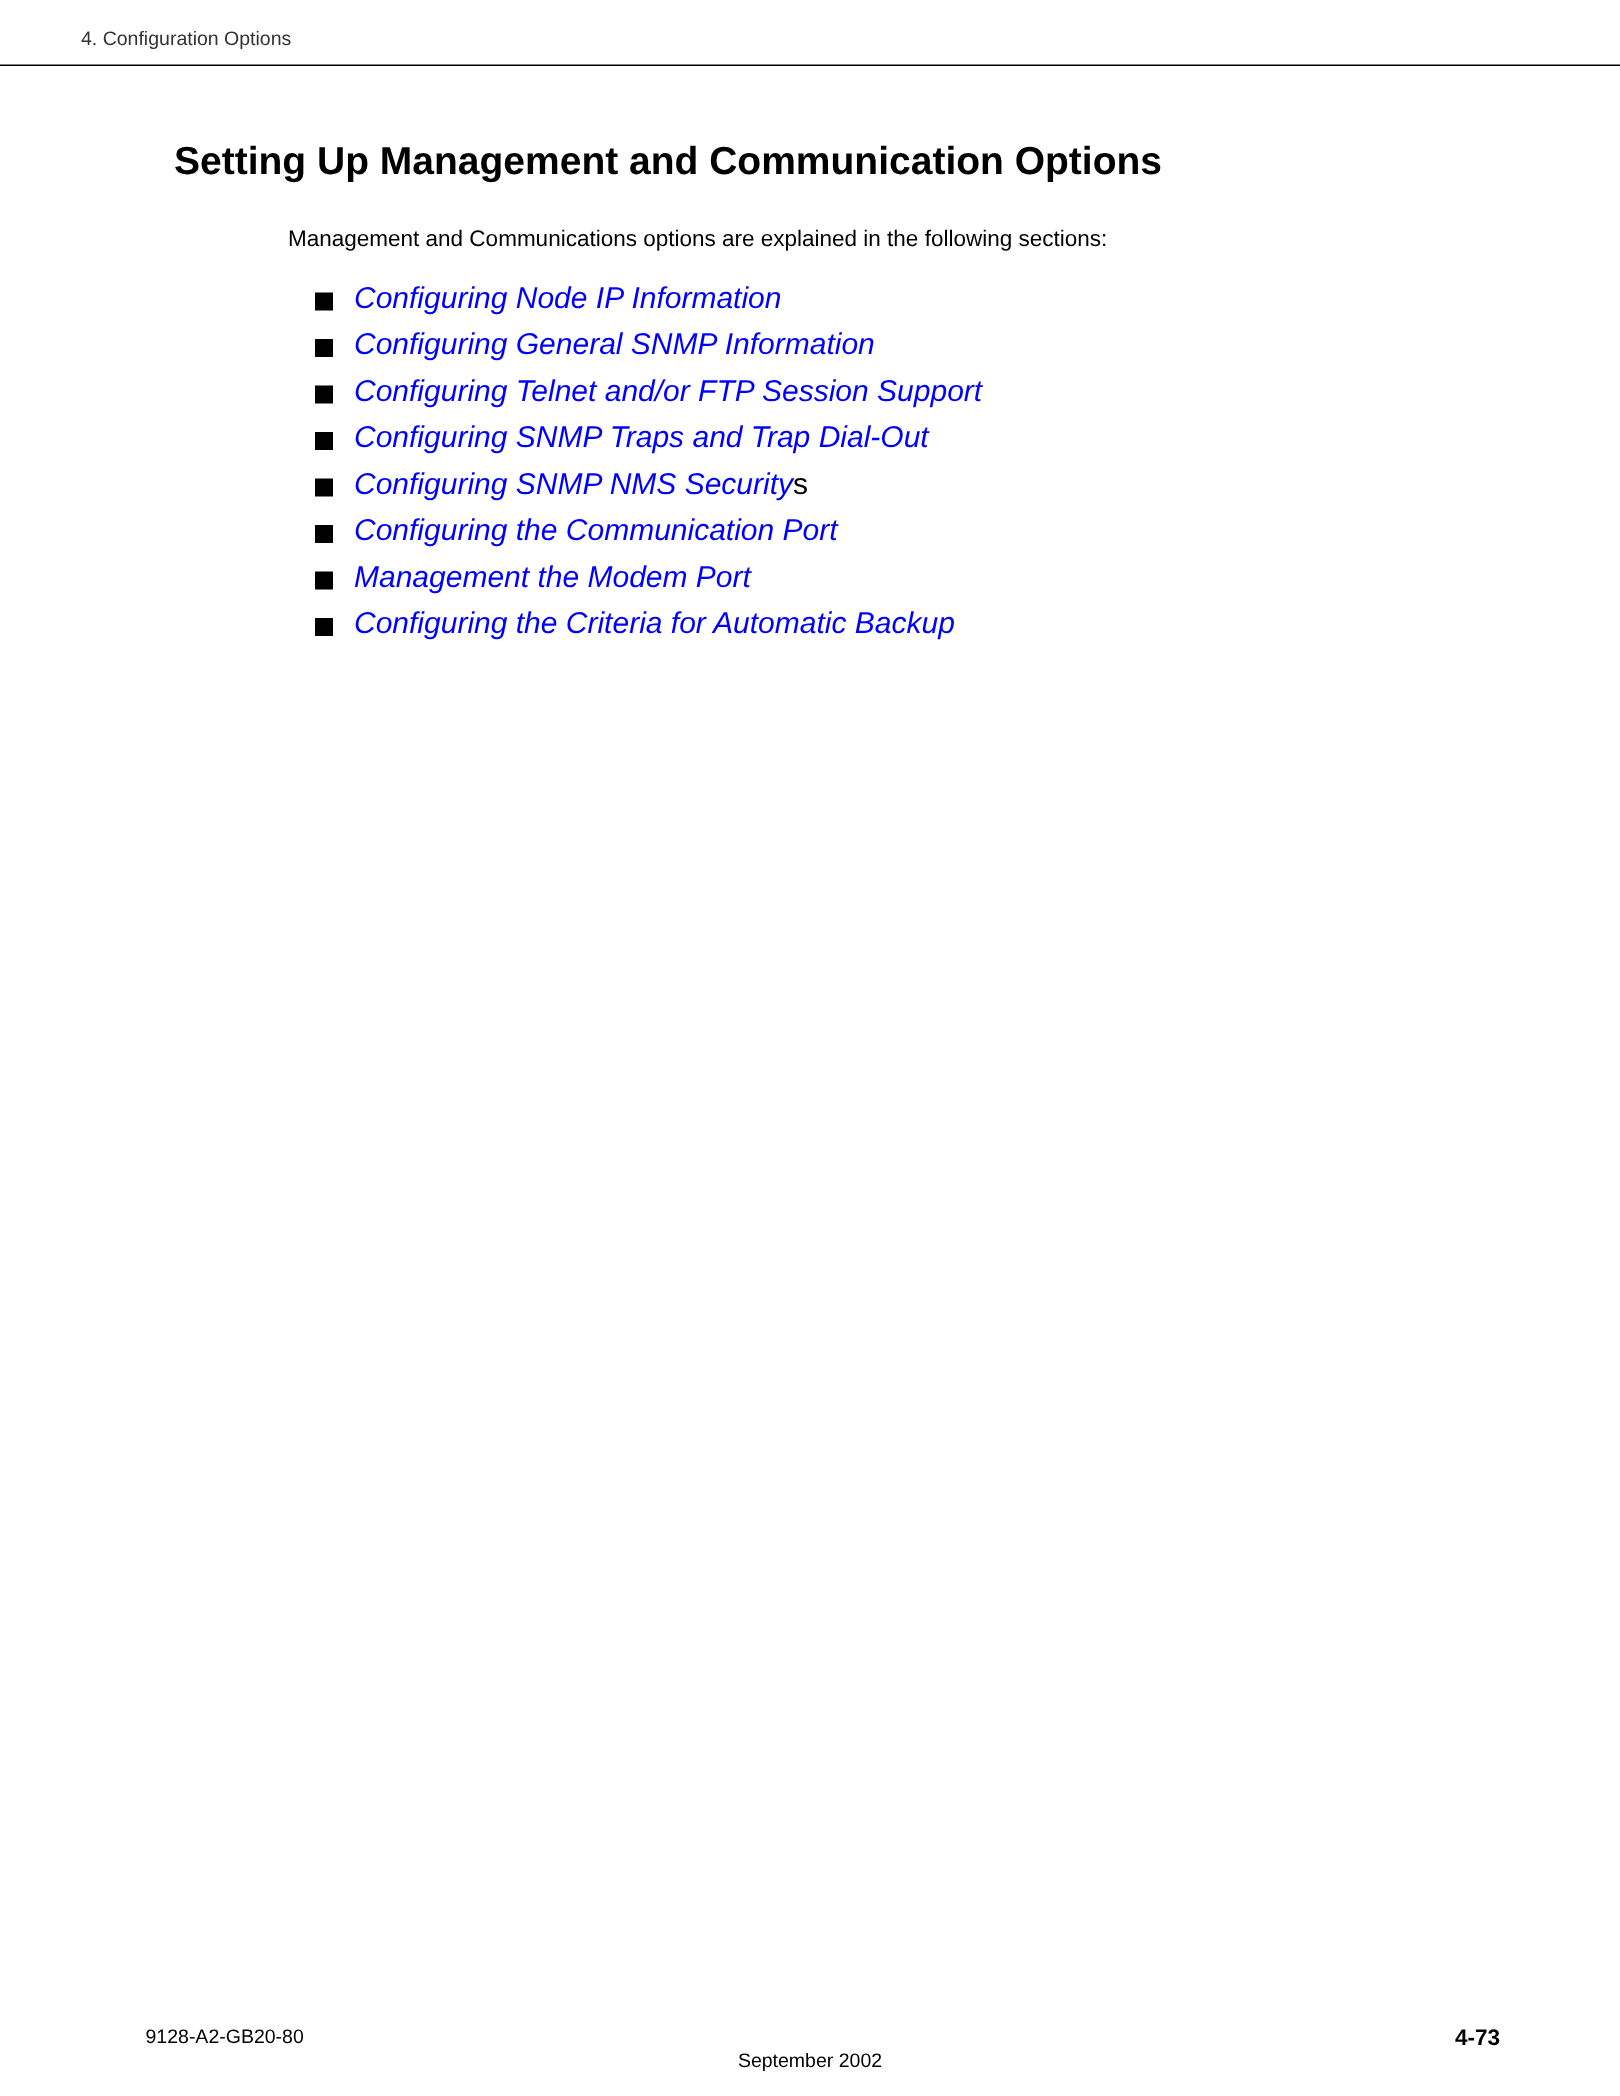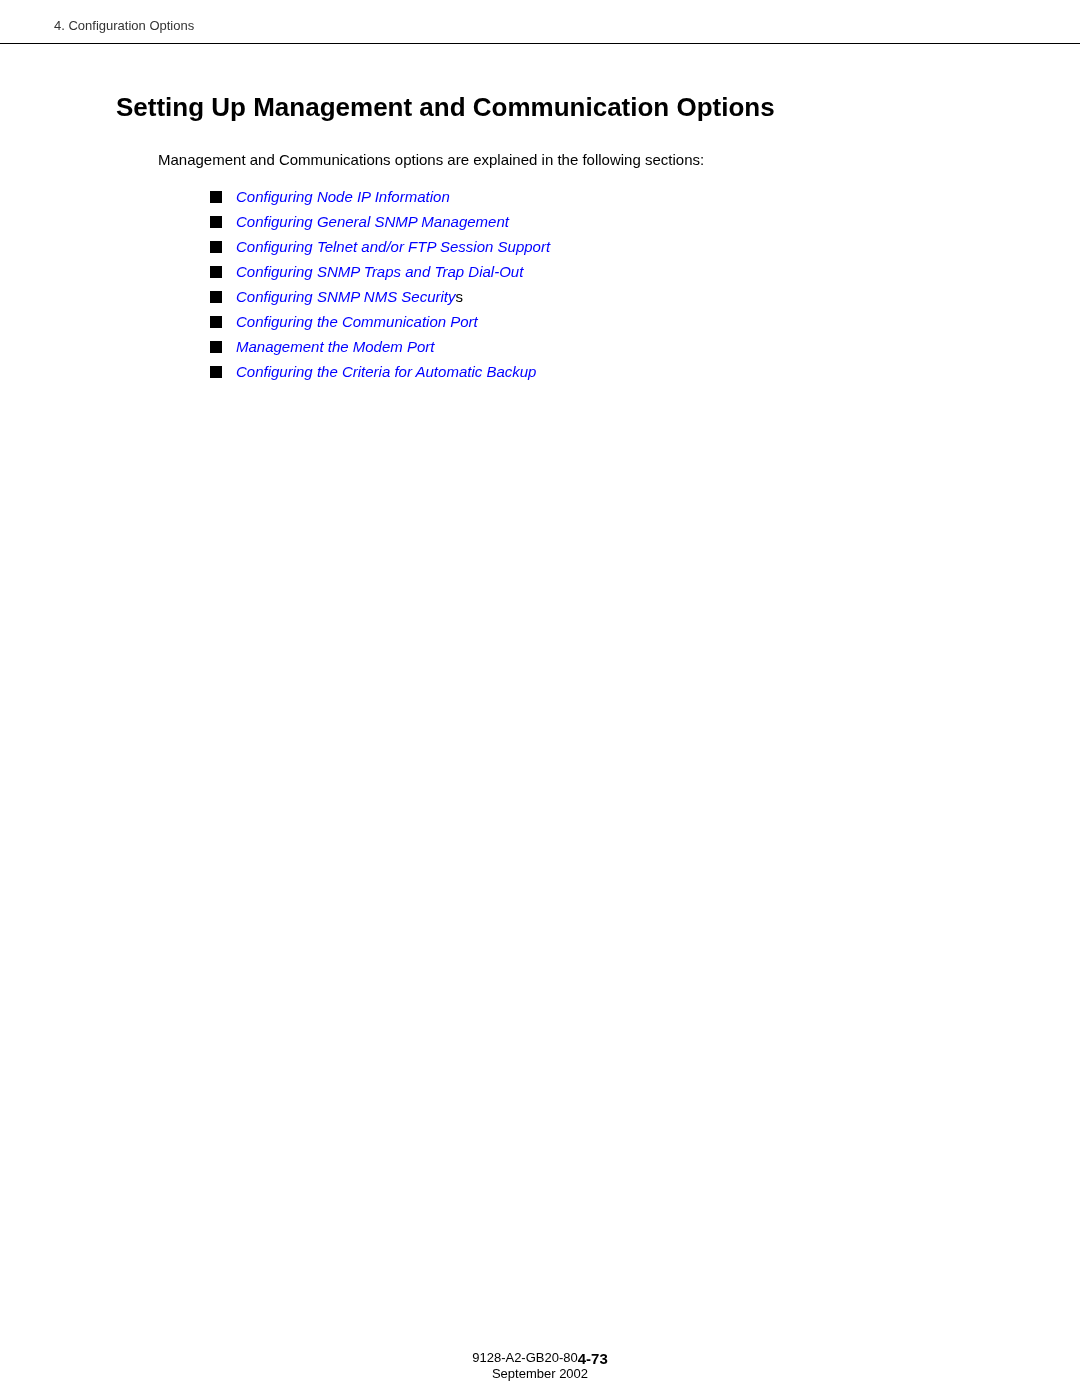--- a/index.html
+++ b/index.html
@@ -39,34 +39,34 @@
       font-size: 26px;
       font-weight: bold;
       margin-bottom: 28px;
       color: #000;
       margin-left: 36px;
     }
 
     .intro-text {
       font-size: 15px;
       margin-bottom: 20px;
-      margin-left: 78px;
+      margin-left: 112px;
       color: #000;
     }
 
     .bullet-list {
       list-style: none;
       margin-left: 130px;
     }
 
     .bullet-list li {
       display: flex;
-      align-items: flex-start;
+      align-items: center;
       margin-bottom: 8px;
-      font-size: 15px;
+      font-size: 20px;
     }
 
     .bullet-icon {
       display: inline-block;
       width: 12px;
       height: 12px;
       background: #000;
       margin-right: 14px;
       margin-top: 3px;
       flex-shrink: 0;
@@ -80,24 +80,24 @@
     }
 
     .suffix-text {
       color: #000;
       font-style: normal;
     }
 
     .footer {
       position: absolute;
       bottom: 30px;
-      left: 0;
+      left: 17px;
       right: 0;
       display: flex;
-      justify-content: center;
+      justify-content: space-between;
       padding: 0 80px 0 80px;
       font-size: 13px;
       color: #000;
     }
 
     .footer-center {
       position: absolute;
       left: 50%;
       transform: translateX(-50%);
       bottom: 16px;
@@ -121,21 +121,21 @@
   <h1 class="page-heading">Setting Up Management and Communication Options</h1>
   <p class="intro-text">Management and Communications options are explained in the following sections:</p>
 
   <ul class="bullet-list">
     <li>
       <span class="bullet-icon"></span>
       <a class="link-text" href="#">Configuring Node IP Information</a>
     </li>
     <li>
       <span class="bullet-icon"></span>
-      <a class="link-text" href="#">Configuring General SNMP Management</a>
+      <a class="link-text" href="#">Configuring General SNMP Information</a>
     </li>
     <li>
       <span class="bullet-icon"></span>
       <a class="link-text" href="#">Configuring Telnet and/or FTP Session Support</a>
     </li>
     <li>
       <span class="bullet-icon"></span>
       <a class="link-text" href="#">Configuring SNMP Traps and Trap Dial-Out</a>
     </li>
     <li>

